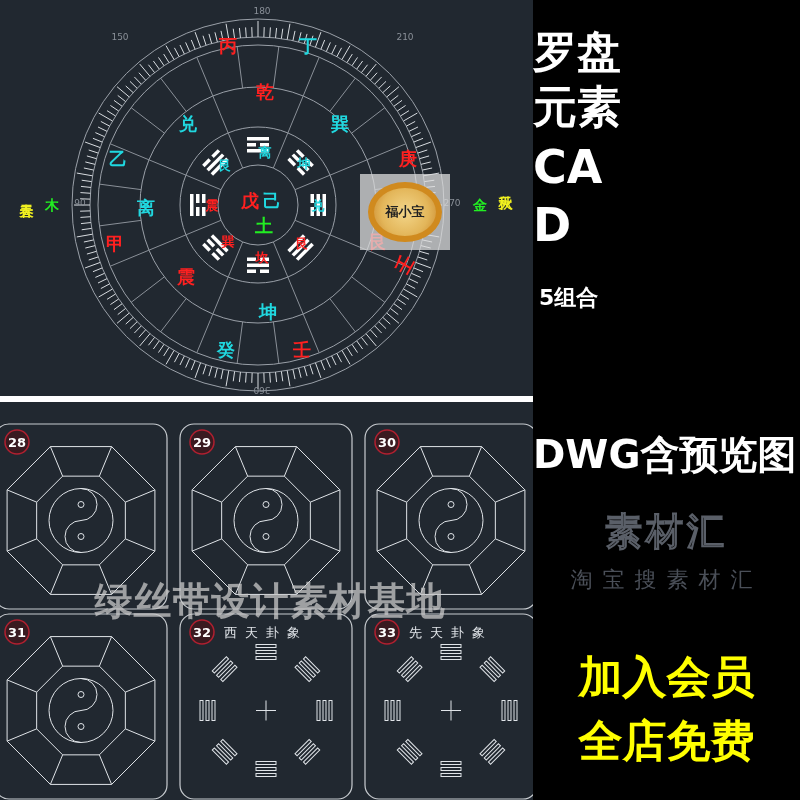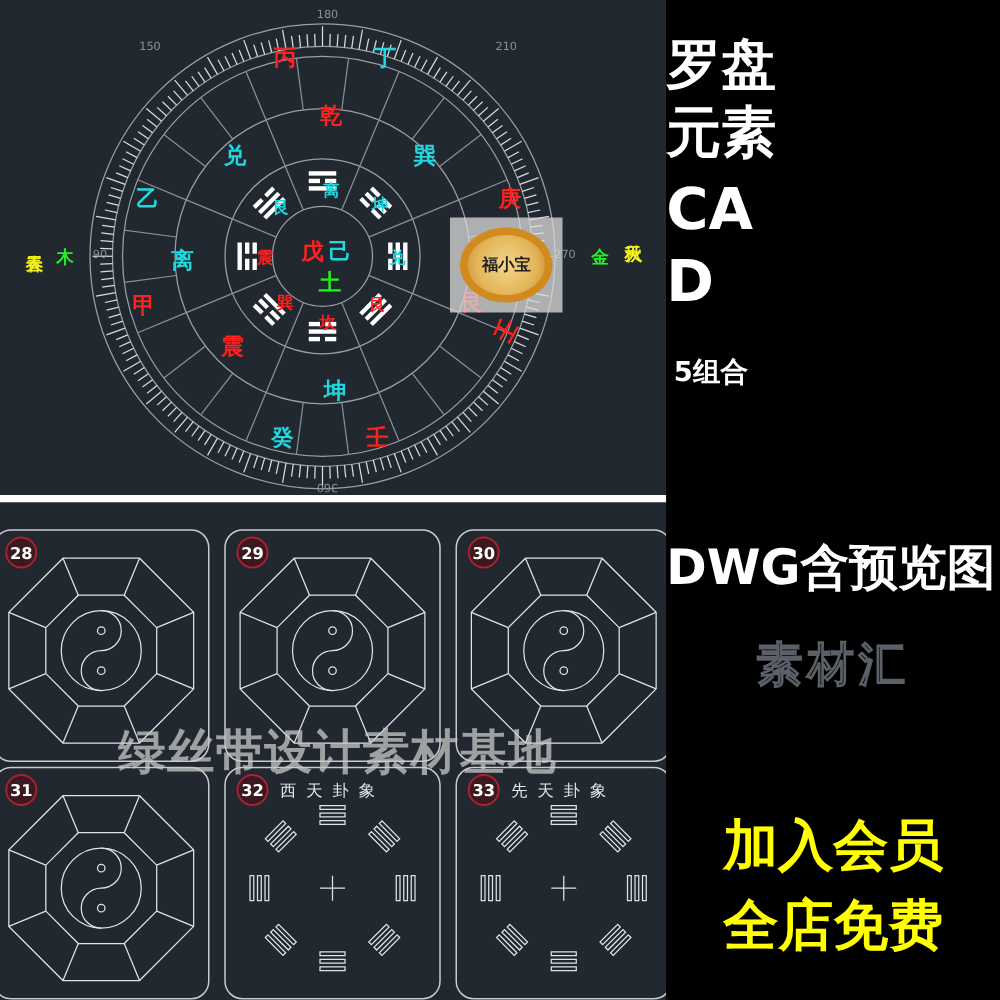--- a/index.html
+++ b/index.html
@@ -574,17 +574,18 @@
   <div class="title-line t2">元素</div>
   <div class="title-line t3">CA</div>
   <div class="title-line t4">D</div>
   <div class="info-row">
     <span>5组合</span>
   </div>
   <div class="title-line dwg-line">DWG含预览图</div>
 
   <div class="watermark-logo">
     <div class="wm-big">素材汇</div>
+    <div class="wm-small">淘宝搜素材汇</div>
   </div>
 
   <div class="promo p1">加入会员</div>
   <div class="promo p2">全店免费</div>
 </div>
 
 </body></html>

